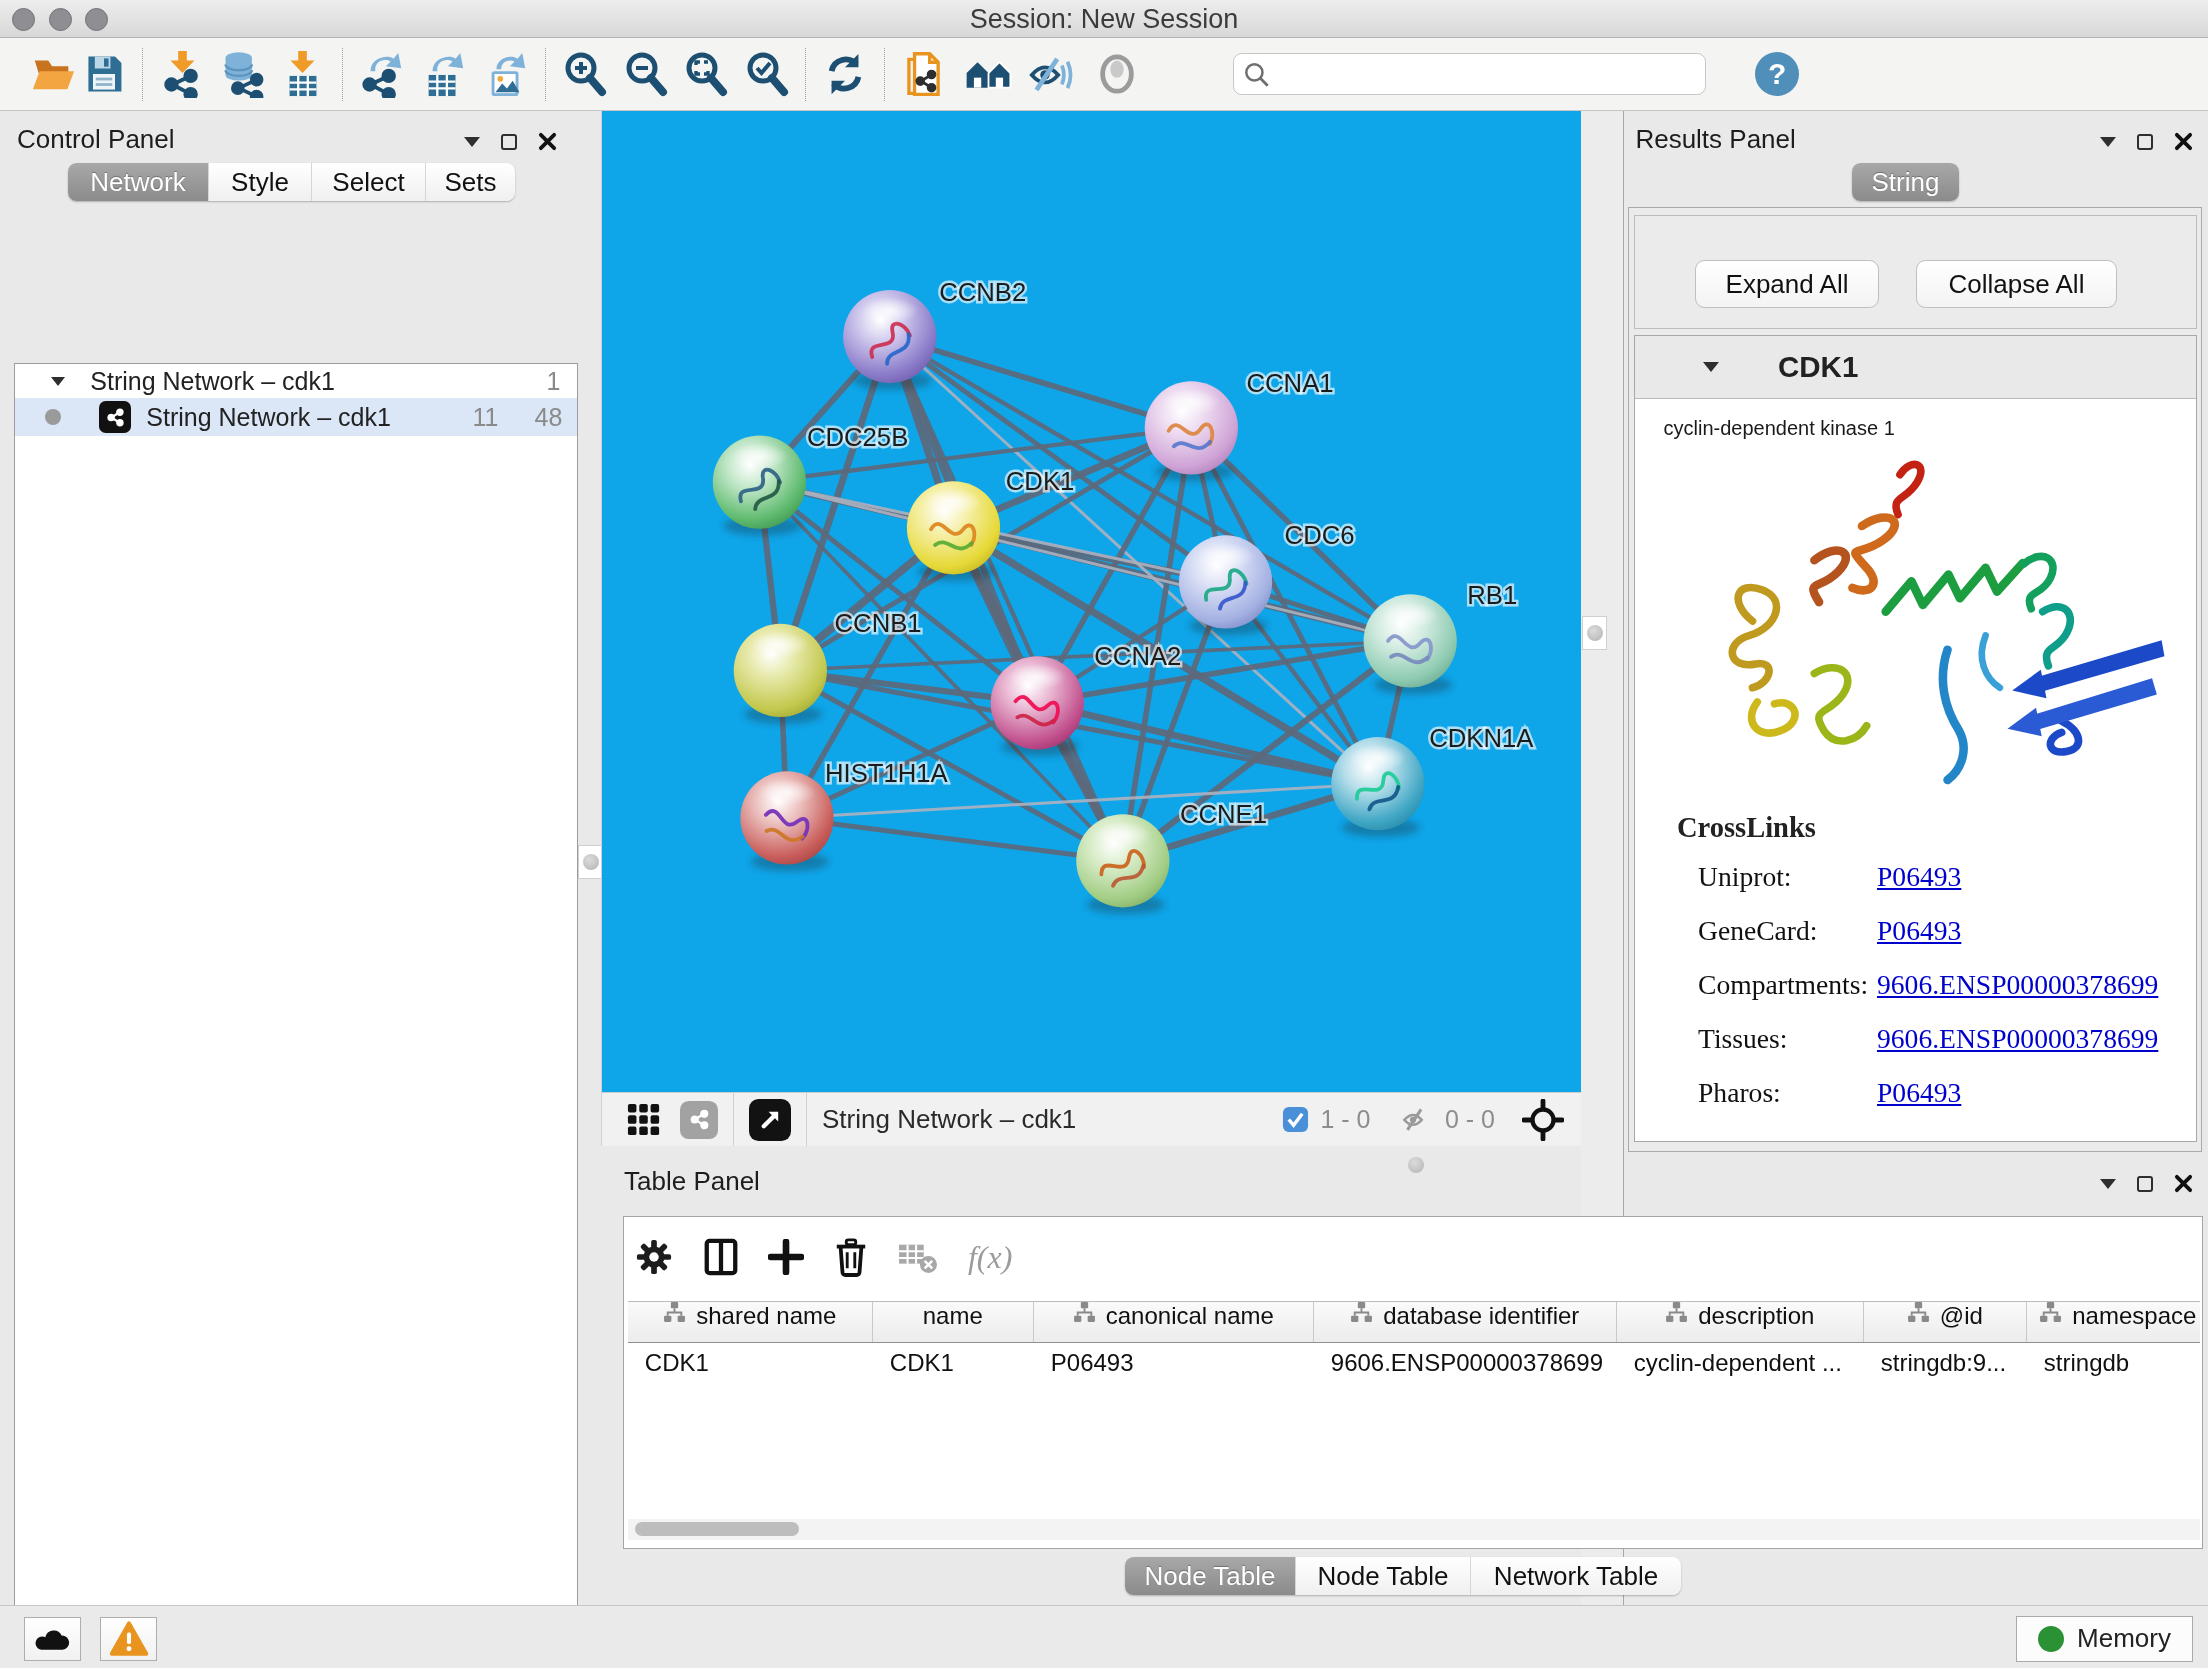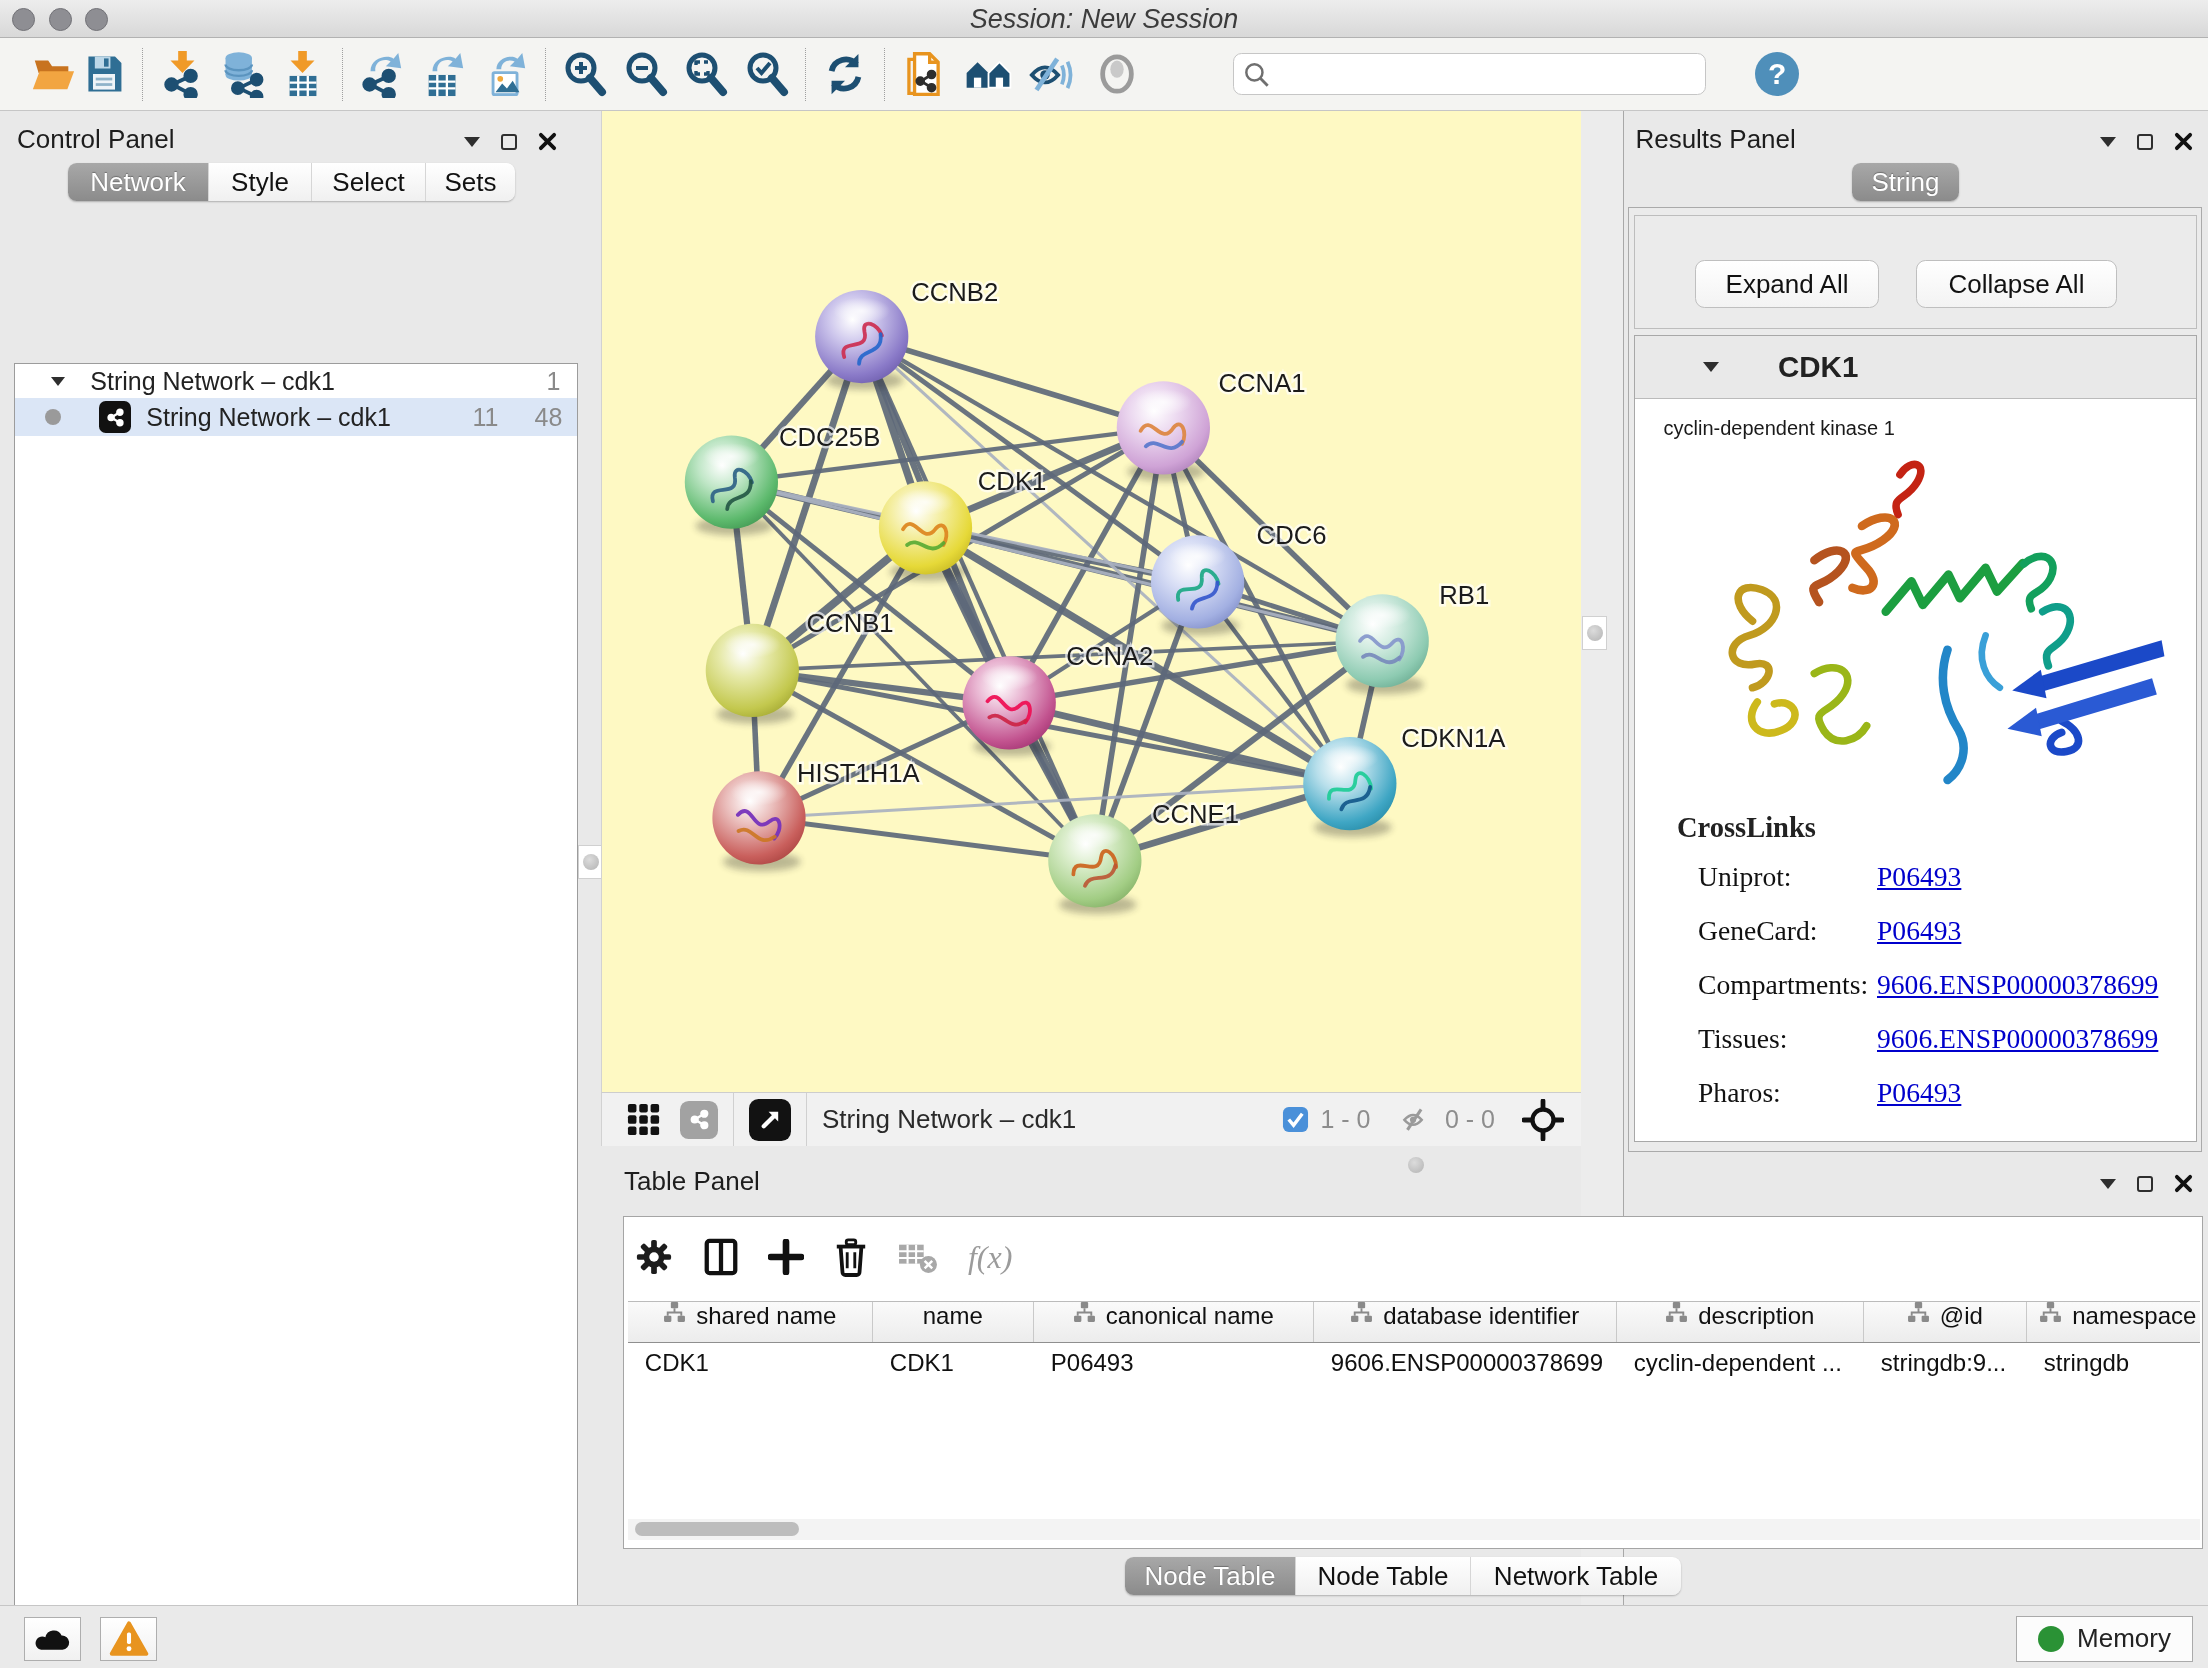--- a/index.html
+++ b/index.html
@@ -6,21 +6,21 @@
   *{box-sizing:border-box;}
   #app{position:relative;width:2208px;height:1668px;background:#e9e9e9;overflow:hidden;
        font-family:"Liberation Sans",sans-serif;font-size:25px;color:#222;}
   .abs{position:absolute;}
 
   
   #titlebar{left:0;top:0;width:2208px;height:38px;background:linear-gradient(#ededed,#d8d8d8);
             border-bottom:1px solid #b2b2b2;}
   .tlight{position:absolute;top:7.6px;width:23px;height:23px;border-radius:50%;
           background:#8e8e93;border:1px solid #737378;}
-  #wtitle{position:absolute;left:0;right:0;top:3.8px;text-align:center;font-size:27px;color:#3b3b3b;font-style:italic;}
+  #wtitle{position:absolute;left:0;right:0;top:3.8px;text-align:center;font-size:27px;color:#3b3b3b;}
 
   
   #toolbar{left:0;top:38px;width:2208px;height:73px;background:#f4f4f2;border-bottom:1px solid #c6c6c6;
            display:flex;align-items:center;}
   .tbi{width:51px;height:53px;display:flex;align-items:center;justify-content:center;flex:0 0 auto;}
   .tbsep{width:0;height:53px;border-left:1.9px dotted #9f9f9f;margin:0 13.3px;flex:0 0 auto;}
   #searchwrap{position:relative;width:473px;height:42px;margin-left:91px;flex:0 0 auto;}
   #searchwrap svg{position:absolute;left:9.5px;top:7.6px;}
   #search-input{width:100%;height:100%;border:1.9px solid #c6c6c6;border-radius:8.6px;background:#fff;
                 padding-left:46px;font-size:25px;outline:none;}
@@ -43,21 +43,21 @@
   .tabbtn.sel{background:linear-gradient(#a8a8a8,#8b8b8b);color:#fff;text-shadow:0 -1px 1px rgba(0,0,0,.3);}
 
   
   #ctl-tree-box{left:14.3px;top:252px;width:564px;height:1330px;background:#fff;border:1.9px solid #9c9c9c;}
   .trow{display:flex;align-items:center;height:34px;font-size:25px;}
   .trow .cnt{color:#8a8a8a;}
   #tree-row-net{background:#dbe6f6;height:38px;}
   .share-badge{width:32px;height:32px;border-radius:6.7px;background:#111;display:flex;align-items:center;justify-content:center;}
 
   
-  #canvas{left:601px;top:111px;width:980px;height:981px;background:#fef9c3;border-left:1px solid #d2d2d2;}
+  #canvas{left:601px;top:111px;width:980px;height:981px;background:#0ea5e9;border-left:1px solid #d2d2d2;padding-left:28px;}
   #netbar{left:601px;top:1092px;width:980px;height:54px;background:#f1f1f1;border-top:1px solid #cdcdcd;
           border-left:1px solid #d2d2d2;display:flex;align-items:center;}
   .nbsep{width:0;height:100%;border-left:1px solid #d0d0d0;margin:0 15px;}
   .nlabel{font-size:27px;fill:#1b1b1b;paint-order:stroke;stroke:#ffffff;stroke-width:5px;stroke-opacity:.65;}
   .gray-num{color:#8d8d8d;font-size:25px;}
 
   
   .vsplit{top:111px;height:1494px;background:#ececec;}
   .split-handle{position:absolute;width:25px;height:34px;background:#fff;border:1px solid #d0d0d0;
                 display:flex;align-items:center;justify-content:center;}

